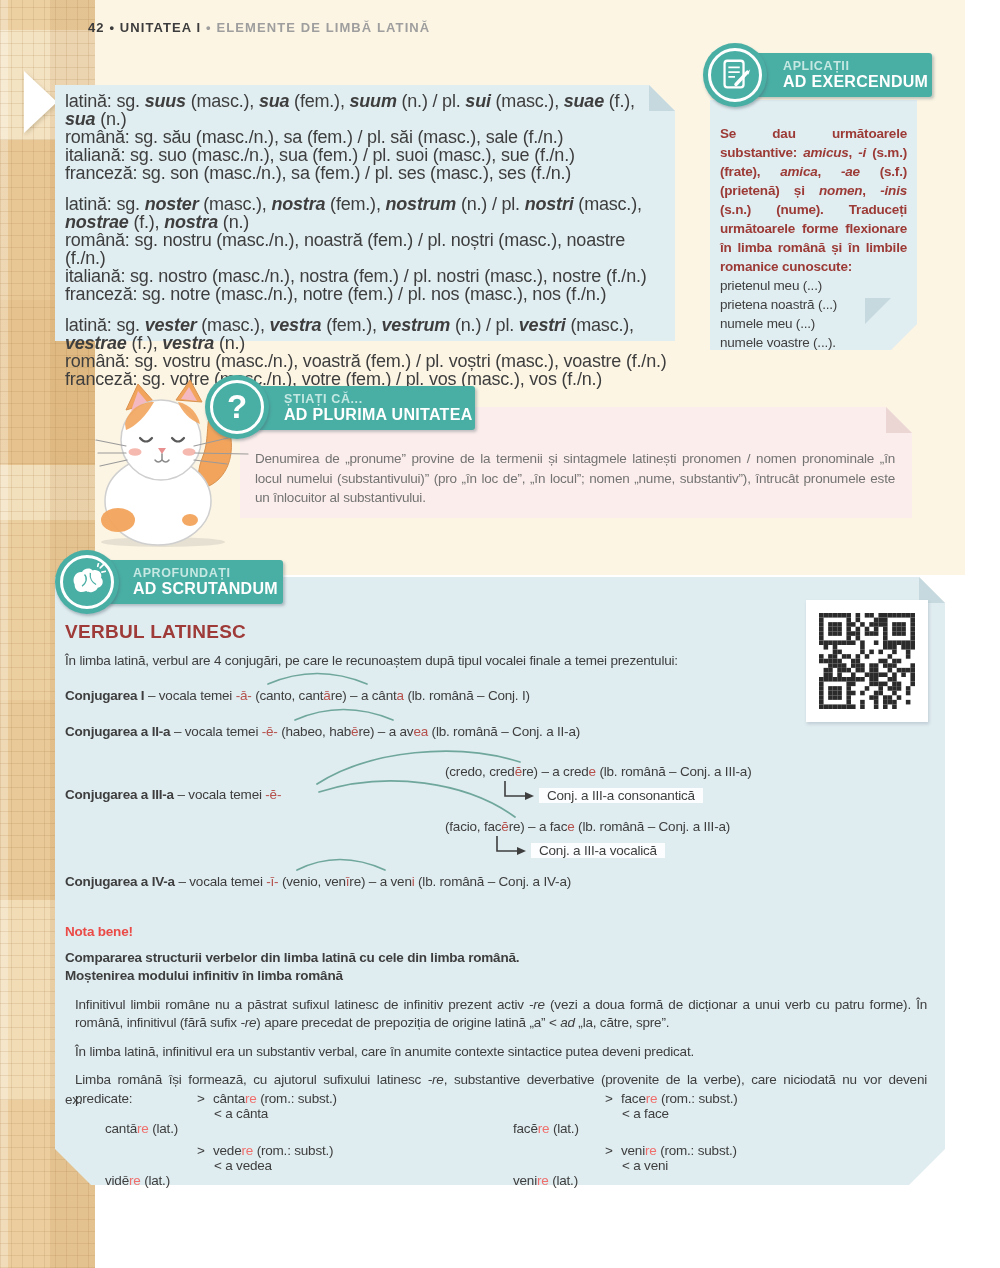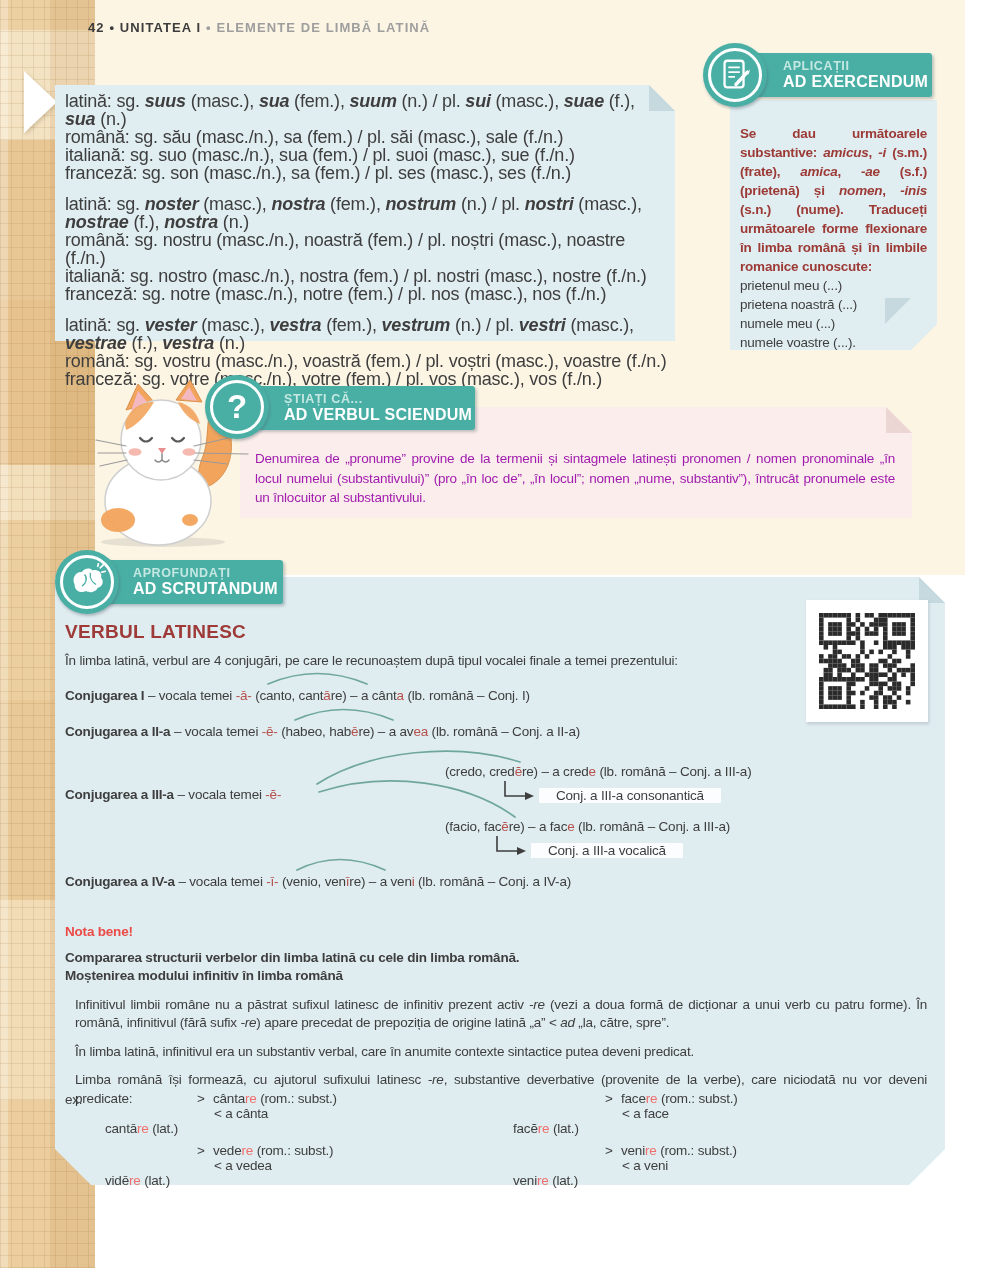--- a/index.html
+++ b/index.html
@@ -29,32 +29,32 @@
 
   #pronoun-card{left:55px;top:85px;width:620px;height:256px;}
   #pronoun-card .card-bg{background:#e0edf1;clip-path:polygon(0 0,594px 0,620px 26px,620px 100%,0 100%);}
   #pronoun-card .flap{left:594px;top:0;background:#c6d9de;}
   #pronoun-card .content{position:absolute;left:10px;top:7px;right:8px;font-size:18px;line-height:18px;color:#3e3e3e;letter-spacing:-.2px;}
   .pron-block{margin-bottom:13px;}
 
   #left-arrow{left:24px;top:71px;width:0;height:0;border-top:31px solid transparent;
     border-bottom:31px solid transparent;border-left:33px solid #ffffff;filter:drop-shadow(1px 2px 2px rgba(120,100,60,.3));}
 
-  #exercise-card{left:730px;top:100px;width:207px;height:250px;}
+  #exercise-card{left:710px;top:100px;width:207px;height:250px;}
   #exercise-card .card-bg{background:#e0edf1;clip-path:polygon(0 0,100% 0,100% calc(100% - 26px),calc(100% - 26px) 100%,0 100%);}
   #exercise-card .flap{left:155px;top:198px;background:#c6d9de;}
   #exercise-card .content{position:absolute;left:10px;top:24px;right:10px;}
   #exercise-card .intro{color:#9c3a36;font-weight:700;font-size:13.5px;line-height:19px;text-align:justify;letter-spacing:-.2px;}
   #exercise-card .item{color:#3f3f3f;font-size:13.5px;line-height:19px;letter-spacing:-.2px;}
 
   #sciendum-card{left:240px;top:407px;width:672px;height:111px;}
   #sciendum-card .card-bg{background:#fbedeb;clip-path:polygon(0 0,646px 0,672px 26px,672px 100%,0 100%);}
   #sciendum-card .flap{left:646px;top:0;background:#ecd6d3;}
   #sciendum-card .content{position:absolute;left:15px;top:42px;right:17px;font-size:13.5px;line-height:19.5px;
-    color:#a21caf;text-align:justify;letter-spacing:-.2px;}
+    color:#737373;text-align:justify;letter-spacing:-.2px;}
 
   #verb-card{left:55px;top:577px;width:890px;height:608px;}
   #verb-card .card-bg{background:#dfecf0;
     clip-path:polygon(0 0,864px 0,890px 26px,890px 572px,854px 608px,36px 608px,0 572px);}
   #verb-card .flap{left:864px;top:0;background:#c6d9de;}
 
   
   .banner{position:absolute;height:44px;background:#49afa5;border-radius:3px;color:#fff;display:flex;
     flex-direction:column;justify-content:center;box-shadow:2px 2px 3px rgba(80,100,110,.35);z-index:30;}
   .banner .ro{font-size:12.5px;font-weight:700;color:#c5e8e3;letter-spacing:.6px;line-height:1.15;}
@@ -67,21 +67,21 @@
 
   
   #verb-title{position:absolute;left:10px;top:44px;font-size:19px;font-weight:700;color:#9e3a37;letter-spacing:.3px;}
   #verb-intro{position:absolute;left:10px;top:76px;width:732px;font-size:13.5px;color:#3e3e3e;letter-spacing:-.2px;}
   #qr-box{position:absolute;left:751px;top:23px;width:122px;height:122px;background:#fff;
     box-shadow:1px 2px 3px rgba(95,115,130,.25);}
   #qr-box svg{position:absolute;left:13px;top:13px;}
 
   #diagram{position:absolute;left:10px;top:105px;width:872px;height:245px;}
   .dline{position:absolute;font-size:13.5px;color:#3e3e3e;white-space:nowrap;letter-spacing:-.2px;}
-  .note{background:#fbfdfe;padding:0 17px;}
+  .note{background:#fbfdfe;padding:0 8px;}
   #diagram svg{position:absolute;left:0;top:-20px;overflow:visible;}
 
   #nota-block{position:absolute;left:10px;top:346px;width:872px;color:#3e3e3e;font-size:13.5px;line-height:18.5px;letter-spacing:-.2px;}
   #nota-bene{color:#ea4b47;font-weight:700;margin-bottom:7px;}
   .bold-line{font-weight:700;}
   #nota-block p{margin:10px;text-align:justify;}
   #nota-block .p1{margin-top:10px;}
 
   #examples{position:absolute;left:10px;top:514px;width:872px;height:84px;font-size:13.5px;color:#3e3e3e;letter-spacing:-.2px;}
   #ex-label{position:absolute;left:0;top:1px;}
@@ -529,21 +529,21 @@
       <rect x="9" y="5" width="20" height="28" rx="3" fill="none" stroke="#fff" stroke-width="2.4"></rect>
       <path d="M13 12 H25 M13 17 H25 M13 22 H20" stroke="#fff" stroke-width="2"></path>
       <path d="M21 30 L33 17" stroke="#fff" stroke-width="3.6" stroke-linecap="round"></path>
       <path d="M33.5 16.5 L36 14 L34 20 Z" fill="#fff"></path>
     </svg>
   </div>
 </div>
 
 <div class="banner" style="left:232px;top:386px;width:243px;padding-left:52px;">
   <div class="ro">ȘTIAȚI CĂ...</div>
-  <div class="la">AD VERBUL SCIENDUM</div>
+  <div class="la">AD PLURIMA UNITATEA</div>
 </div>
 <div class="badge-circle" style="left:205px;top:375px;">
   <div class="inner">
       <span class="qmark">?</span>
     </div>
 </div>
 
 <div class="banner" style="left:85px;top:560px;width:198px;padding-left:48px;">
   <div class="ro">APROFUNDAȚI</div>
   <div class="la">AD SCRUTANDUM</div>

